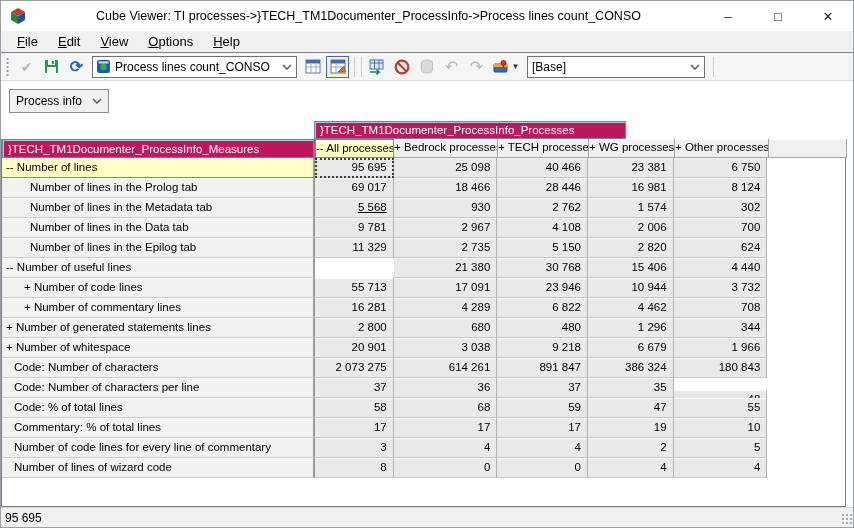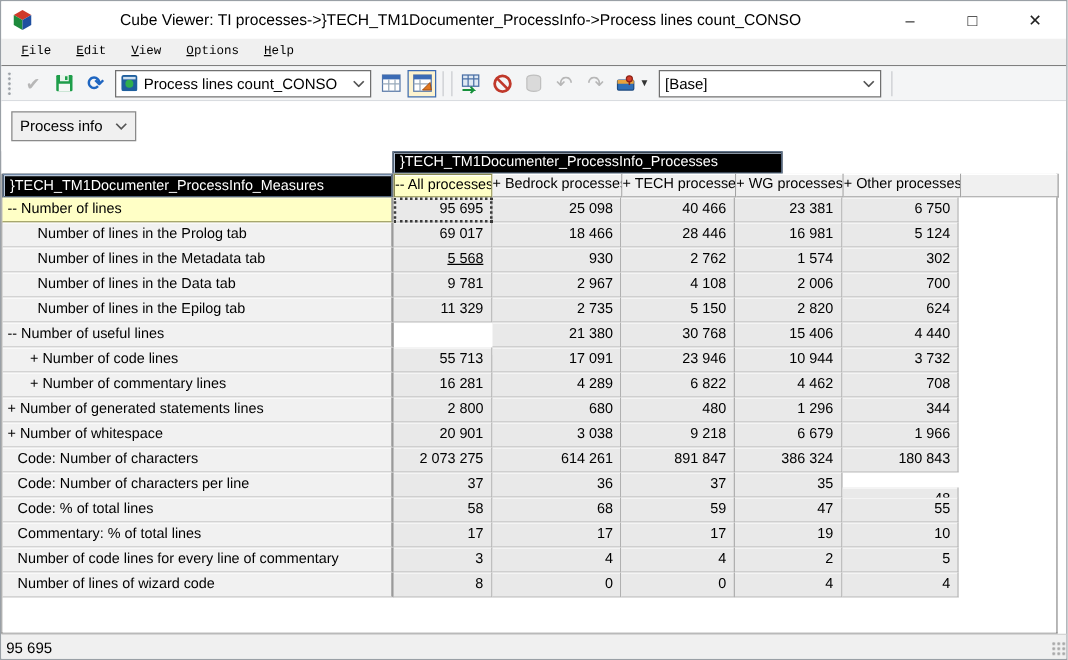--- a/index.html
+++ b/index.html
@@ -13,21 +13,21 @@
   
   .titlebar { height:30px; background:#fff; display:flex; align-items:center; padding-left:8px; }
   .titlebar .app-icon { width:18px; height:18px; margin-right:7px; flex:0 0 auto; }
   .titlebar .title-text { font-size:12.5px; color:#000; white-space:nowrap; flex:1 1 auto;text-align:center; }
   .win-controls { display:flex; height:30px; flex:0 0 auto; }
   .win-btn { width:50px; height:30px; display:flex; align-items:center; justify-content:center;
              font-size:13px; color:#222; cursor:default; }
   
   .menubar { height:22px; background:#f0f0f0; display:flex; align-items:center;
              padding-left:6px; border-bottom:1px solid #7f7f7f; }
-  .menu-item { display:inline-block; padding:2px 10px 3px 10px; font-size:10px; color:#000;font-family:Liberation Mono, monospace; }
+  .menu-item { display:inline-block; padding:2px 10px 3px 10px; font-size:13px; color:#000; }
   .menu-item::first-letter { text-decoration:underline; }
   
   .toolbar { height:28px; background:#f4f5f6; display:flex; align-items:center;
              padding-left:2px; border-bottom:1px solid #d9dce0; }
   .grip { width:5px; height:18px; margin:0 4px 0 2px;
           background-image:radial-gradient(circle, #9aa0a6 1px, transparent 1.2px);
           background-size:4px 4px; background-position:center; }
   .tb-btn { width:23px; height:22px; display:flex; align-items:center; justify-content:center;
             border:1px solid transparent; margin:0 1px; font-size:14px; }
   .tb-btn.active { background:#fdf3cf; border:1px solid #3c6cb5; }
@@ -41,21 +41,21 @@
   .base-combo { width:178px; margin:0 4px; }
   .combo-icon { width:13px; height:13px; margin-right:5px; flex:0 0 auto; }
   .dis { color:#b4b4b4; }
   .blue { color:#1f66c1; }
   
   .context-row { height:40px; background:#fff; display:flex; align-items:center; padding-left:8px; }
   .dim-combo { width:100px; height:24px; background:#f0f0f0; border:1px solid #8a8a8a;
                display:flex; align-items:center; padding:0 6px; font-size:12px; }
   
   .grid-wrap { position:absolute; left:0; top:120px; width:845px; }
-  .dimbar { background:#000000; color:#fff; font-size:11.5px; height:18px; line-height:17px;
+  .dimbar { background:#be185d; color:#fff; font-size:11.5px; height:18px; line-height:17px;
             padding-left:5px; border:1px solid #6f86a3;
             box-shadow:inset 1px 1px 0 #b6c5d8; white-space:nowrap; overflow:hidden; }
   .procbar { position:absolute; left:313px; top:0; width:312px; }
   .gridtable { position:absolute; left:0; top:18px; width:845px; background:#fff;
                border:1px solid #7a7a7a; border-top:none; }
   .hrow { display:flex; height:19px; }
   .rowdim { width:313px; flex:0 0 auto; border-right:1px solid #7a7a7a; }
   .rowdim .dimbar { height:19px; line-height:18px; }
   .hcell { height:19px; background:#f0f0f0; border-right:1px solid #a3a3a3;
            border-bottom:1px solid #a3a3a3; font-size:11.5px; text-align:center;
@@ -263,21 +263,21 @@
           <div class="vcell" style="width: 86px;">23 381</div>
           <div class="vcell" style="width: 94px;">6 750</div>
           <div class="vcell blank" style="width: 78px;"></div>
         </div>
         <div class="drow">
           <div class="labelcell" style="padding-left: 28px;">Number of lines in the Prolog tab</div>
           <div class="vcell" style="width: 79px;">69 017</div>
           <div class="vcell" style="width: 104px;">18 466</div>
           <div class="vcell" style="width: 91px;">28 446</div>
           <div class="vcell" style="width: 86px;">16 981</div>
-          <div class="vcell" style="width: 94px;">5 124</div>
+          <div class="vcell" style="width: 94px;">8 124</div>
           <div class="vcell blank" style="width: 78px;"></div>
         </div>
         <div class="drow">
           <div class="labelcell" style="padding-left: 28px;">Number of lines in the Metadata tab</div>
           <div class="vcell" style="width: 79px; text-decoration: underline;">5 568</div>
           <div class="vcell" style="width: 104px;">930</div>
           <div class="vcell" style="width: 91px;">2 762</div>
           <div class="vcell" style="width: 86px;">1 574</div>
           <div class="vcell" style="width: 94px;">302</div>
           <div class="vcell blank" style="width: 78px;"></div>

